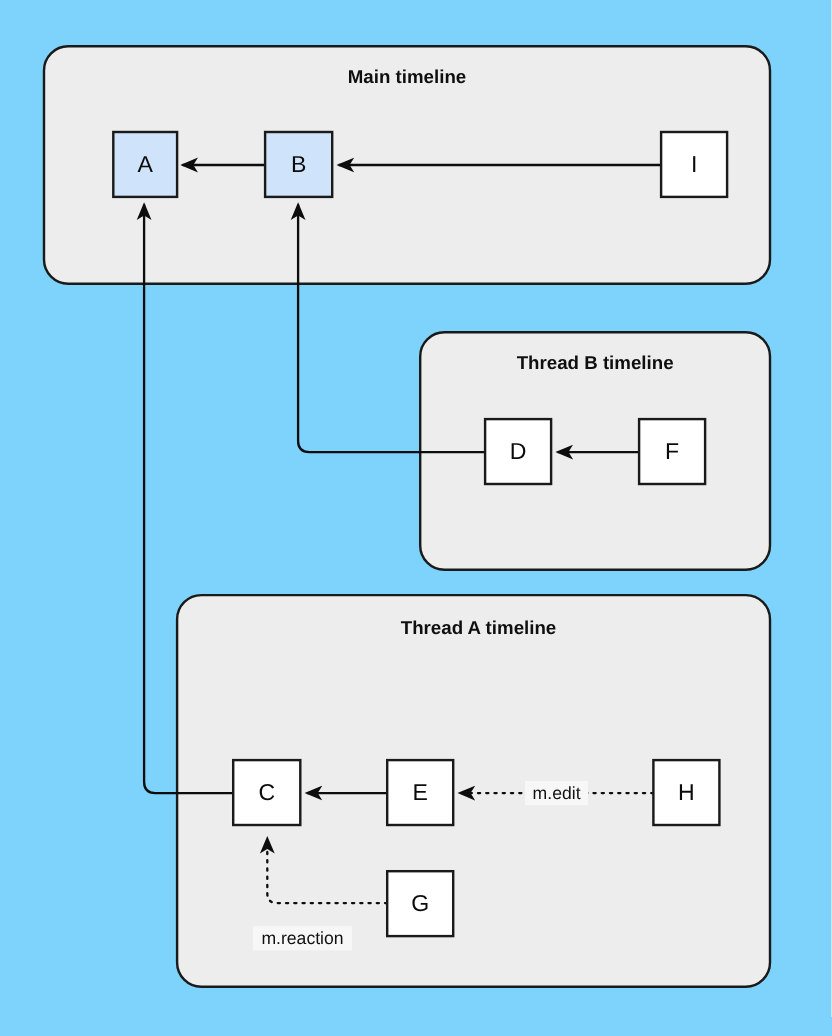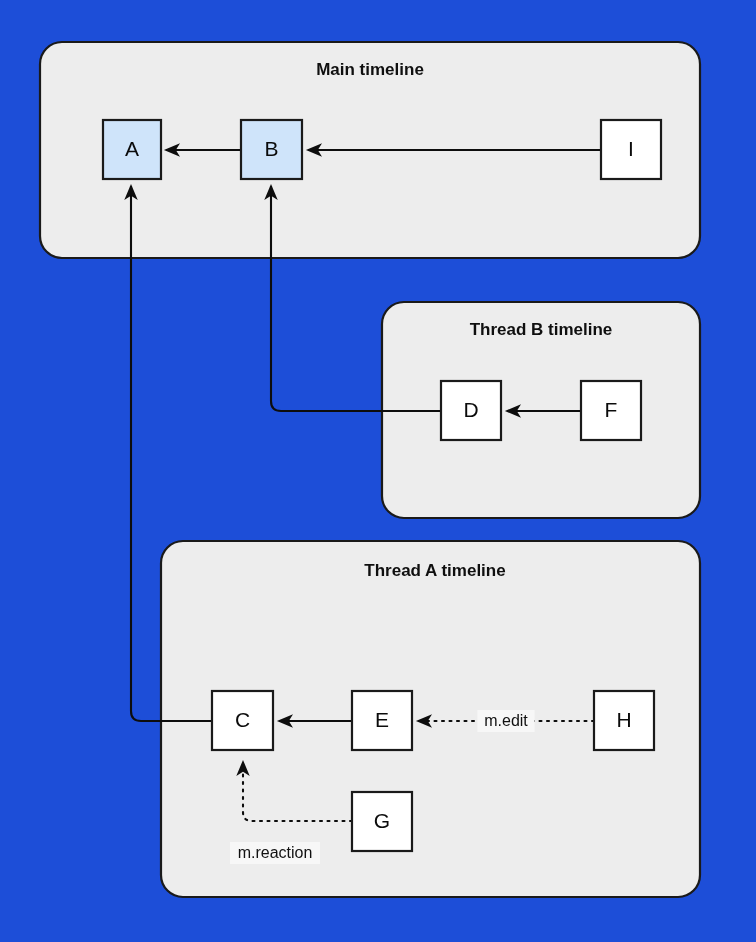--- a/index.html
+++ b/index.html
@@ -9,21 +9,21 @@
     background: #ffffff;
   }
   body {
     font-family: "Liberation Sans", sans-serif;
     -webkit-font-smoothing: antialiased;
   }
   #canvas {
     position: relative;
     width: 756px;
     height: 942px;
-    background: #1d4ed8;
+    background: #7dd3fc;
     overflow: hidden;
     text-decoration: underline;
   }
   svg#diagram {
     position: absolute;
     left: 0;
     top: 0;
     width: 756px;
     height: 942px;
     display: block;

